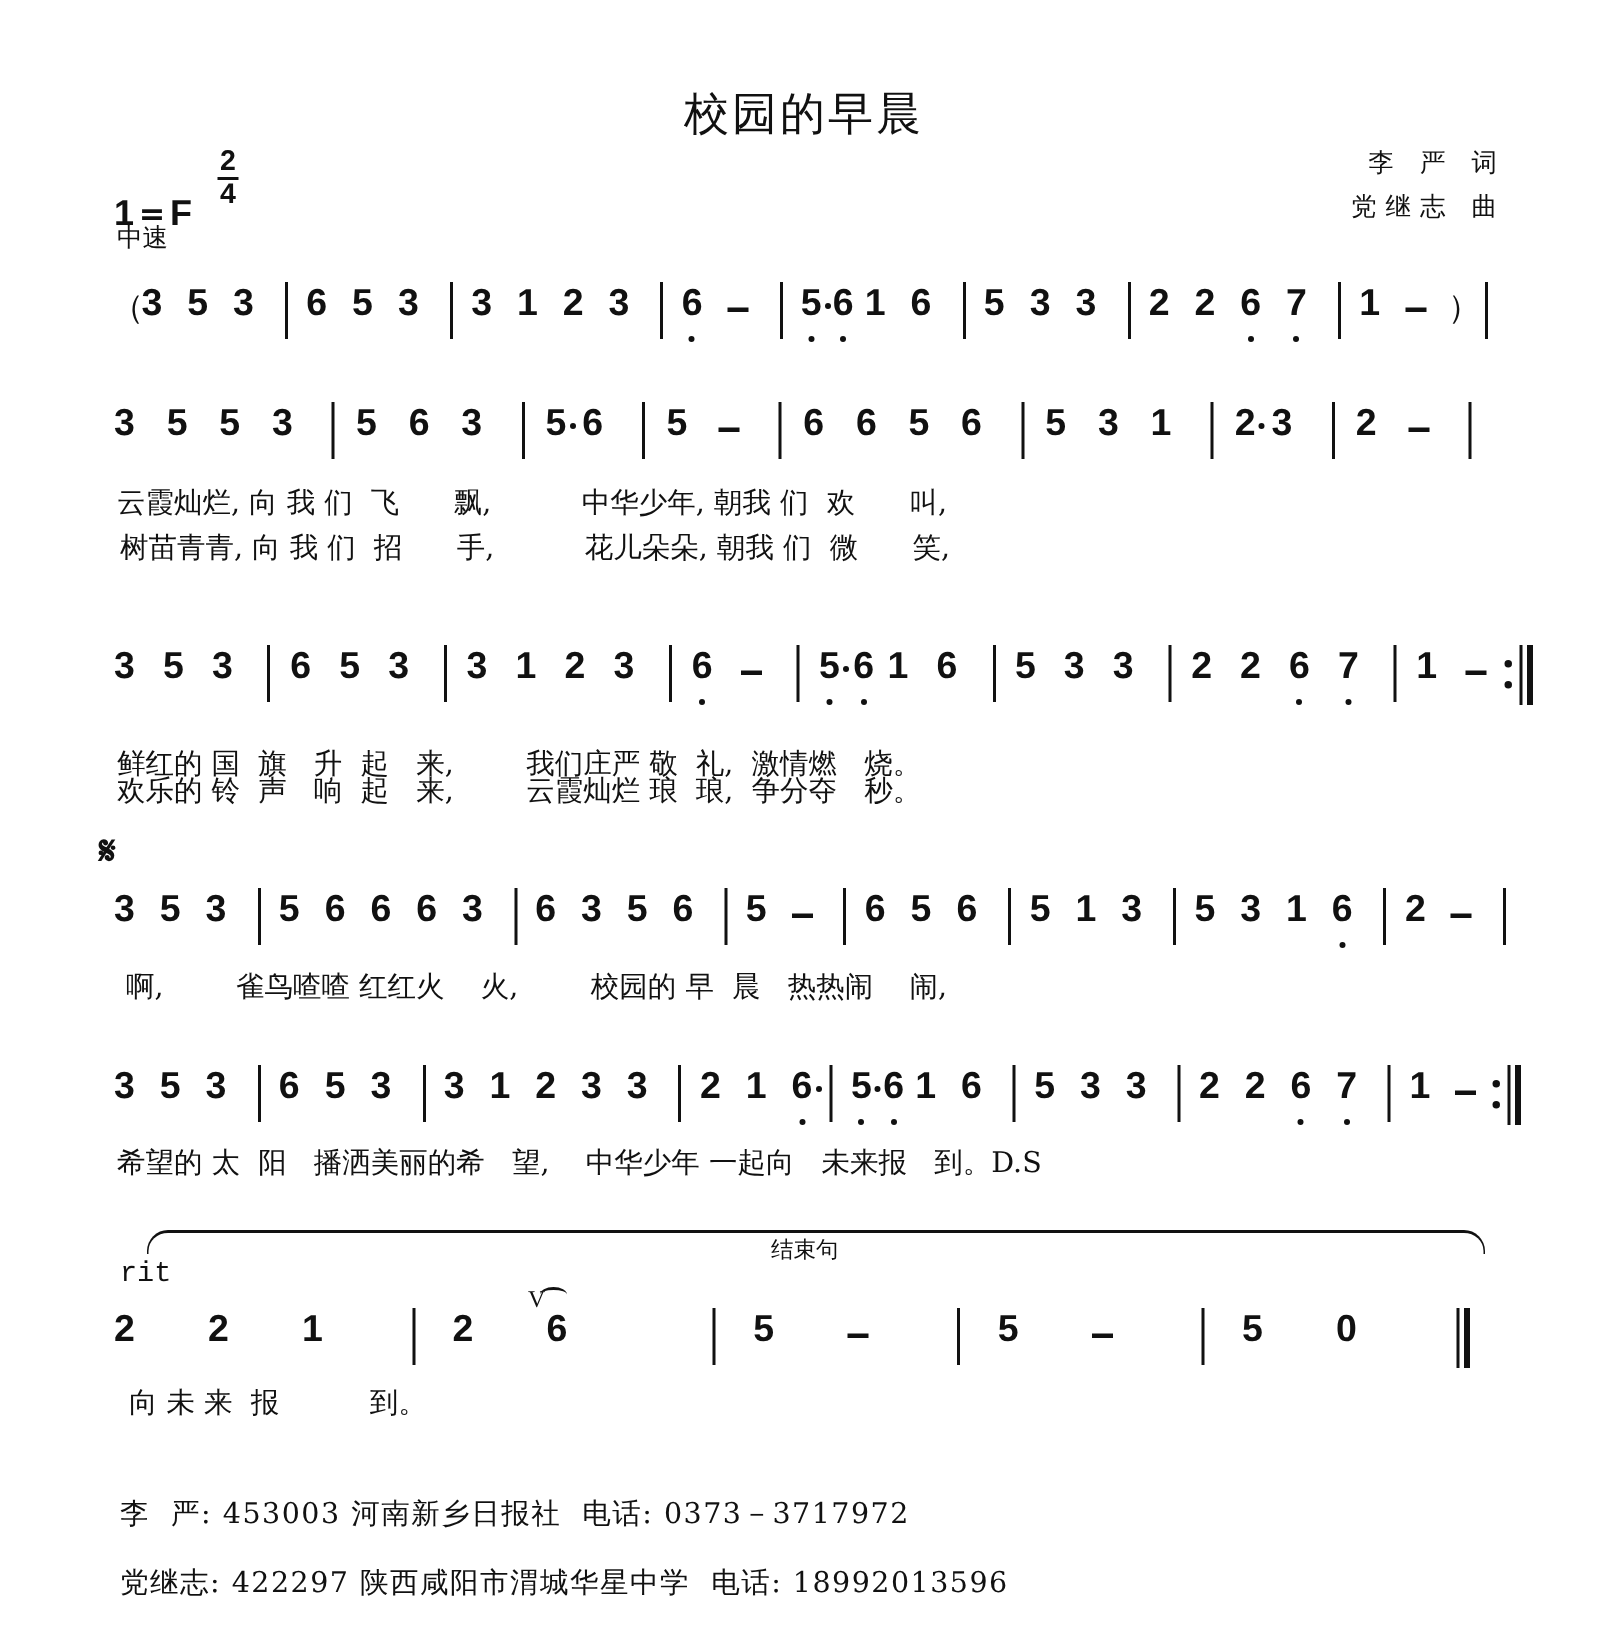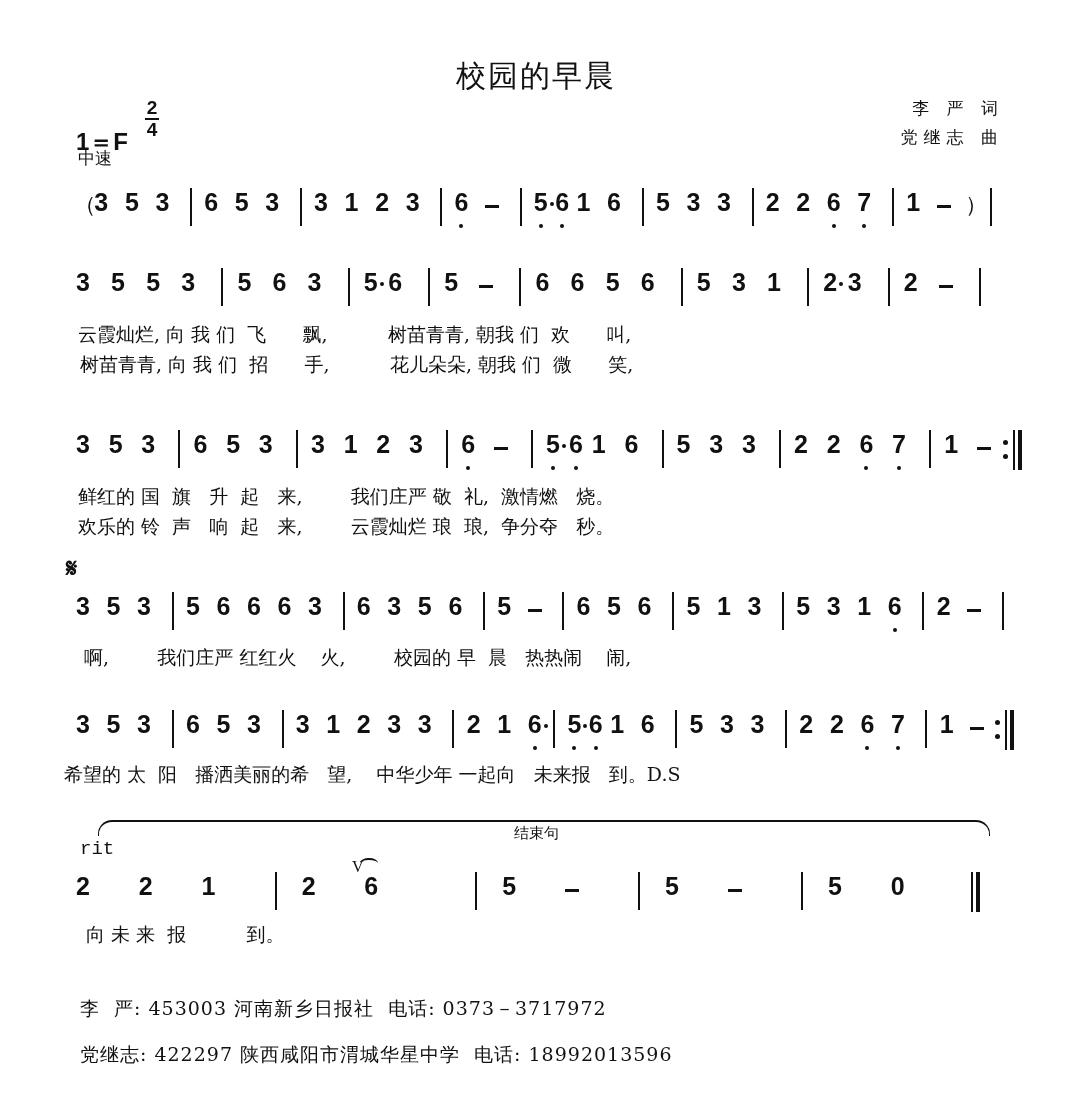--- a/index.html
+++ b/index.html
@@ -111,21 +111,21 @@
     <div class="note" style="left: 690.97px; top: 0px;">1</div>
     <div class="bar" style="left: 733.06px; top: 0px;"></div>
     <div class="note" style="left: 747.09px; top: 0px;">2</div>
     <div class="aug" style="left: 765.09px; top: 14px;"></div>
     <div class="note" style="left: 771.642px; top: 0px;">3</div>
     <div class="bar" style="left: 813.731px; top: 0px;"></div>
     <div class="note" style="left: 827.761px; top: 0px;">2</div>
     <div class="dash" style="left: 864.836px; top: 17px;"></div>
     <div class="bar" style="left: 904.925px; top: 0px;"></div>
   </div>
-<div class="lyric" style="left:78px;top:322px;">云霞灿烂, 向 我 们  飞      飘,          树苗青青, 朝我 们  欢      叫,</div>
+<div class="lyric" style="left:78px;top:322px;">云霞灿烂, 向 我 们  飞      飘,          中华少年, 朝我 们  欢      叫,</div>
 <div class="lyric" style="left:80px;top:352px;">树苗青青, 向 我 们  招      手,          花儿朵朵, 朝我 们  微      笑,</div>
 
 <div id="line-verse-b" class="row" style="top:430px;width:940px;">
     <div class="note" style="left: 0px; top: 0px;">3</div>
     <div class="note" style="left: 32.6389px; top: 0px;">5</div>
     <div class="note" style="left: 65.2778px; top: 0px;">3</div>
     <div class="bar" style="left: 104.444px; top: 0px;"></div>
     <div class="note" style="left: 117.5px; top: 0px;">6</div>
     <div class="note" style="left: 150.139px; top: 0px;">5</div>
     <div class="note" style="left: 182.778px; top: 0px;">3</div>
@@ -158,21 +158,21 @@
     <div class="note" style="left: 815.972px; top: 0px;">7</div>
     <div class="dotlow" style="left: 822.972px; top: 36px;"></div>
     <div class="bar" style="left: 855.139px; top: 0px;"></div>
     <div class="note" style="left: 868.194px; top: 0px;">1</div>
     <div class="dash" style="left: 902.833px; top: 17px;"></div>
     <div class="repeat-dot" style="left: 929.472px; top: 10px;"></div>
     <div class="repeat-dot" style="left: 929.472px; top: 24px;"></div>
     <div class="dbl-thin" style="left: 939.472px; top: 0px;"></div>
     <div class="dbl-thick" style="left: 944.472px; top: 0px;"></div>
   </div>
-<div class="lyric" style="left:78px;top:484px;text-align:center;">鲜红的 国  旗   升  起   来,        我们庄严 敬  礼,  激情燃   烧。</div>
+<div class="lyric" style="left:78px;top:496px;text-align:center;">鲜红的 国  旗   升  起   来,        我们庄严 敬  礼,  激情燃   烧。</div>
 <div class="lyric" style="left:78px;top:514px;">欢乐的 铃  声   响  起   来,        云霞灿烂 琅  琅,  争分夺   秒。</div>
 
 <div class="abs seg">𝄋</div>
 <div id="line-chorus-a" class="row" style="top:592px;width:940px;">
     <div class="note" style="left: 0px; top: 0px;">3</div>
     <div class="note" style="left: 30.5195px; top: 0px;">5</div>
     <div class="note" style="left: 61.039px; top: 0px;">3</div>
     <div class="bar" style="left: 97.6623px; top: 0px;"></div>
     <div class="note" style="left: 109.87px; top: 0px;">5</div>
     <div class="note" style="left: 140.39px; top: 0px;">6</div>
@@ -199,21 +199,21 @@
     <div class="note" style="left: 720.26px; top: 0px;">5</div>
     <div class="note" style="left: 750.779px; top: 0px;">3</div>
     <div class="note" style="left: 781.299px; top: 0px;">1</div>
     <div class="note" style="left: 811.818px; top: 0px;">6</div>
     <div class="dotlow" style="left: 818.818px; top: 36px;"></div>
     <div class="bar" style="left: 848.442px; top: 0px;"></div>
     <div class="note" style="left: 860.649px; top: 0px;">2</div>
     <div class="dash" style="left: 893.169px; top: 17px;"></div>
     <div class="bar" style="left: 927.792px; top: 0px;"></div>
   </div>
-<div class="lyric" style="left:84px;top:645px;">啊,        我们庄严 红红火    火,        校园的 早  晨   热热闹    闹,</div>
+<div class="lyric" style="left:84px;top:645px;">啊,        雀鸟喳喳 红红火    火,        校园的 早  晨   热热闹    闹,</div>
 
 <div id="line-chorus-b" class="row" style="top:710px;width:940px;">
     <div class="note" style="left: 0px; top: 0px;">3</div>
     <div class="note" style="left: 30.5195px; top: 0px;">5</div>
     <div class="note" style="left: 61.039px; top: 0px;">3</div>
     <div class="bar" style="left: 97.6623px; top: 0px;"></div>
     <div class="note" style="left: 109.87px; top: 0px;">6</div>
     <div class="note" style="left: 140.39px; top: 0px;">5</div>
     <div class="note" style="left: 170.909px; top: 0px;">3</div>
     <div class="bar" style="left: 207.532px; top: 0px;"></div>
@@ -248,21 +248,21 @@
     <div class="note" style="left: 814.87px; top: 0px;">7</div>
     <div class="dotlow" style="left: 821.87px; top: 36px;"></div>
     <div class="bar" style="left: 851.494px; top: 0px;"></div>
     <div class="note" style="left: 863.701px; top: 0px;">1</div>
     <div class="dash" style="left: 896.221px; top: 17px;"></div>
     <div class="repeat-dot" style="left: 920.74px; top: 10px;"></div>
     <div class="repeat-dot" style="left: 920.74px; top: 24px;"></div>
     <div class="dbl-thin" style="left: 930.74px; top: 0px;"></div>
     <div class="dbl-thick" style="left: 935.74px; top: 0px;"></div>
   </div>
-<div class="lyric" style="left:64px;top:762px;">希望的 太  阳   播洒美丽的希   望,    中华少年 一起向   未来报   到。D.S</div>
+<div class="lyric" style="left:78px;top:762px;">希望的 太  阳   播洒美丽的希   望,    中华少年 一起向   未来报   到。D.S</div>
 
 <div class="abs" style="left:98px;top:820px;width:890px;height:14px;border-top:2px solid #111;border-radius:14px 14px 0 0;border-left:1.5px solid #111;border-right:1.5px solid #111;"></div>
 <div class="abs" style="left:514px;top:824px;font-size:15px;">结束句</div>
 <div class="abs" style="left:80px;top:838px;font-size:19px;font-family:'Liberation Mono',monospace;">rit</div>
 <div id="line-coda" class="row" style="top:872px;width:940px;">
     <div class="note" style="left: 0px; top: 0px;">2</div>
     <div class="note" style="left: 62.6667px; top: 0px;">2</div>
     <div class="note" style="left: 125.333px; top: 0px;">1</div>
     <div class="bar" style="left: 200.533px; top: 0px;"></div>
     <div class="note" style="left: 225.6px; top: 0px;">2</div>

